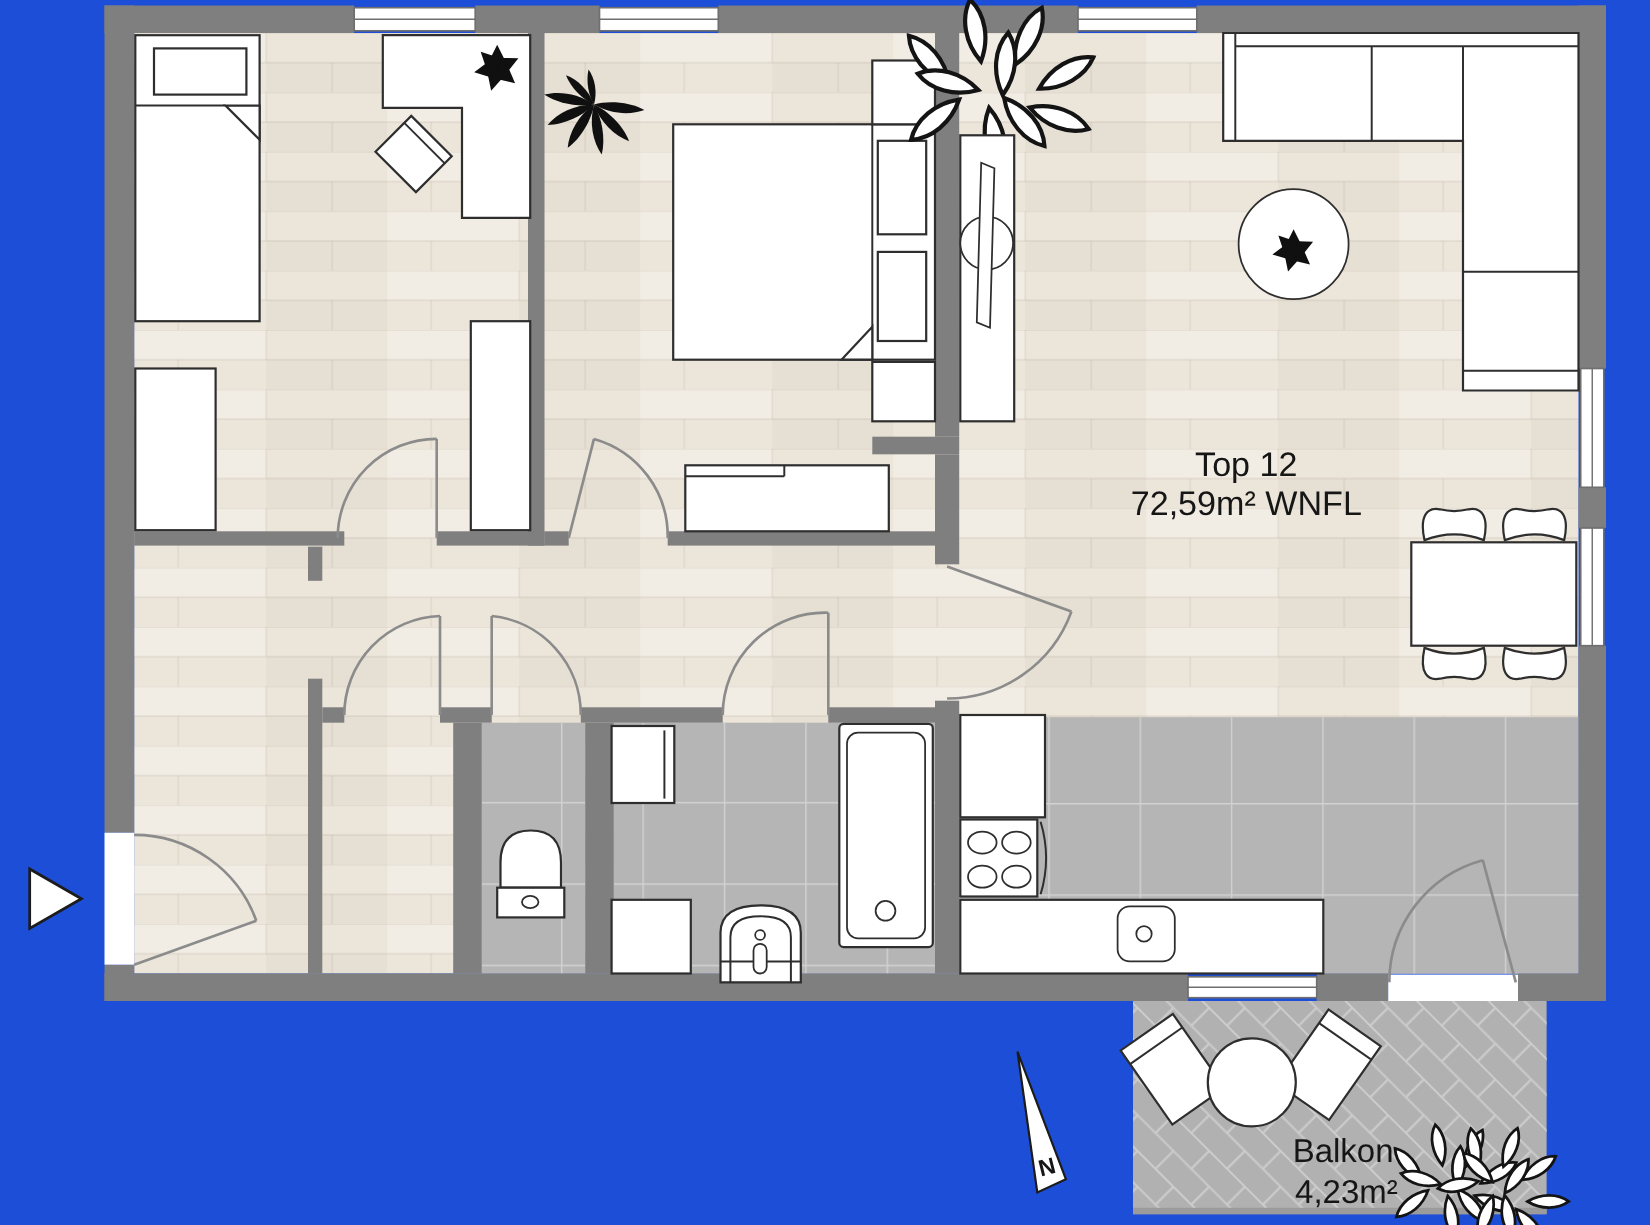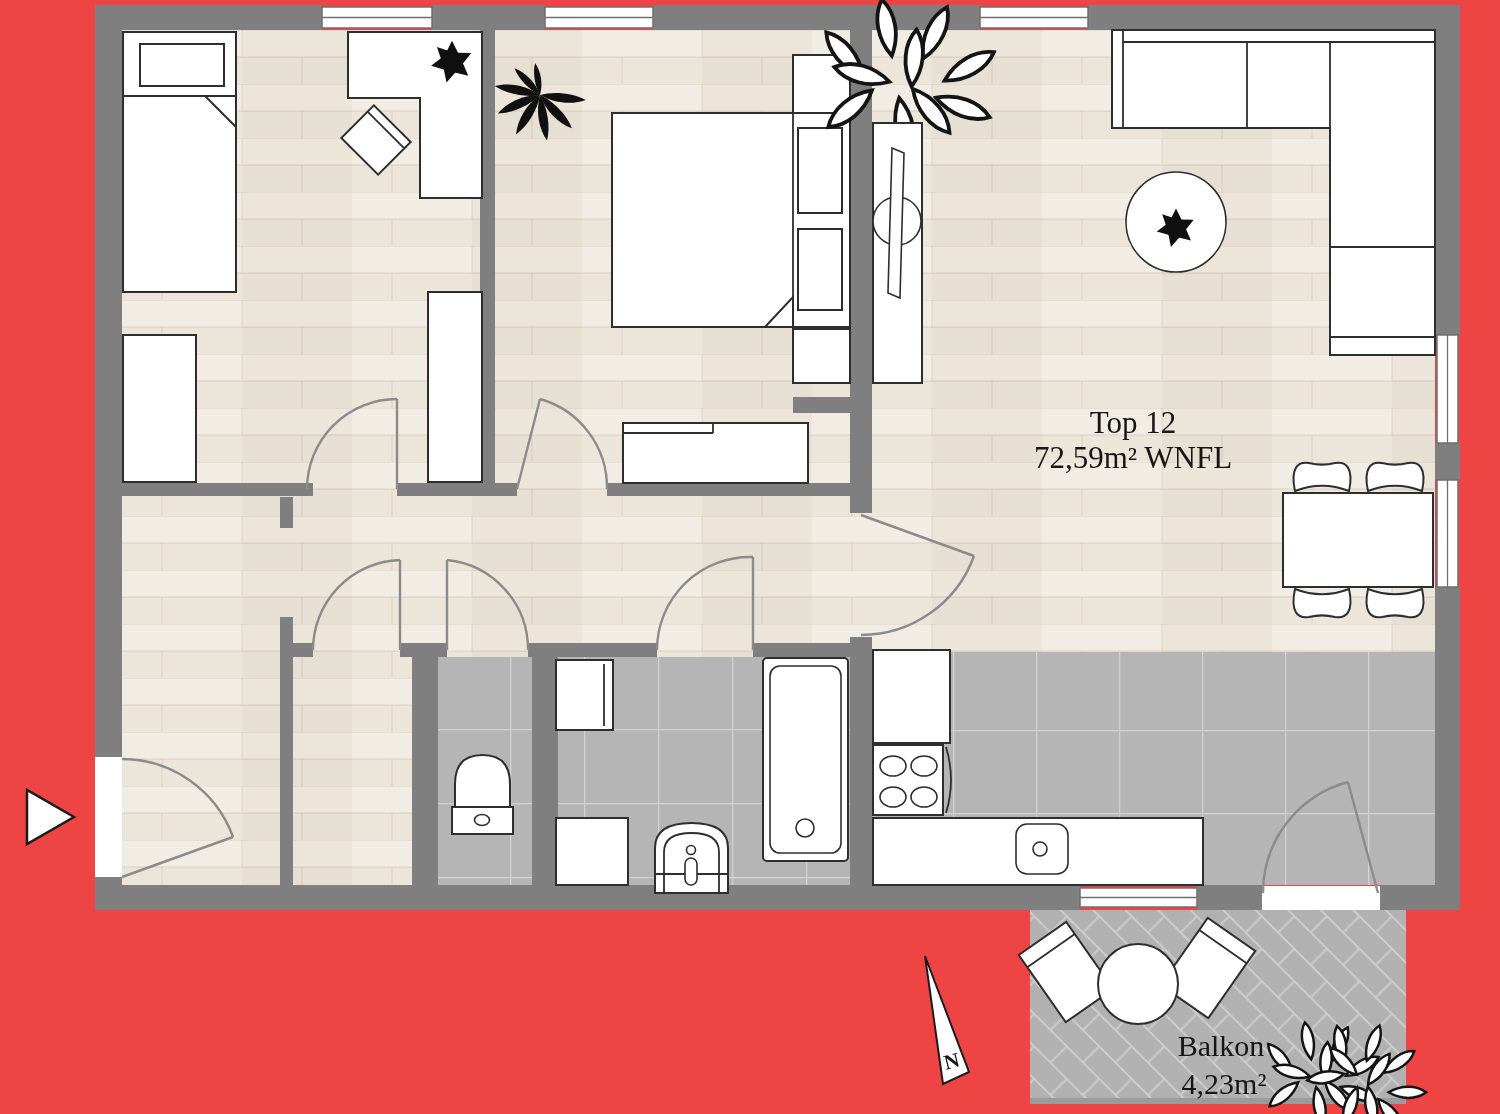--- a/index.html
+++ b/index.html
@@ -1,17 +1,17 @@
 <!DOCTYPE html>
 <html style="--wall: #7f7f7f; --wood: #ece5da; --tile: #b5b5b5; --balcony: #b1b1b1; --line: #2e2e2e; --door: #8b8b8b; --grout: #d2d2d2; --paver_joint: #cccccc; --text: #161616;"><head>
 <meta charset="utf-8">
 <style>
   html,body{margin:0;padding:0;background:#ffffff;}
-  .stage{position:relative;width:1500px;height:1114px;background:#ef4444;overflow:hidden;
-         font-family:Liberation Serif, serif;}
+  .stage{position:relative;width:1500px;height:1114px;background:#1d4ed8;overflow:hidden;
+         font-family:Liberation Sans, sans-serif;}
   svg{display:block}
   .wall{fill:var(--wall,#7f7f7f);stroke:none}
   .wood{fill:var(--wood,#ece5da)}
   .tile{fill:var(--tile,#b5b5b5)}
   .balc{fill:var(--balcony,#b1b1b1)}
   .furn{fill:#ffffff;stroke:var(--line,#2e2e2e);stroke-width:2}
   .furn-thin{fill:#ffffff;stroke:var(--line,#2e2e2e);stroke-width:1.6}
   .fline{stroke:var(--line,#2e2e2e);stroke-width:1.8;fill:none}
   .door{stroke:var(--door,#8b8b8b);stroke-width:2.4;fill:none}
   .win{fill:#ffffff;stroke:#6f6f6f;stroke-width:1.5}

